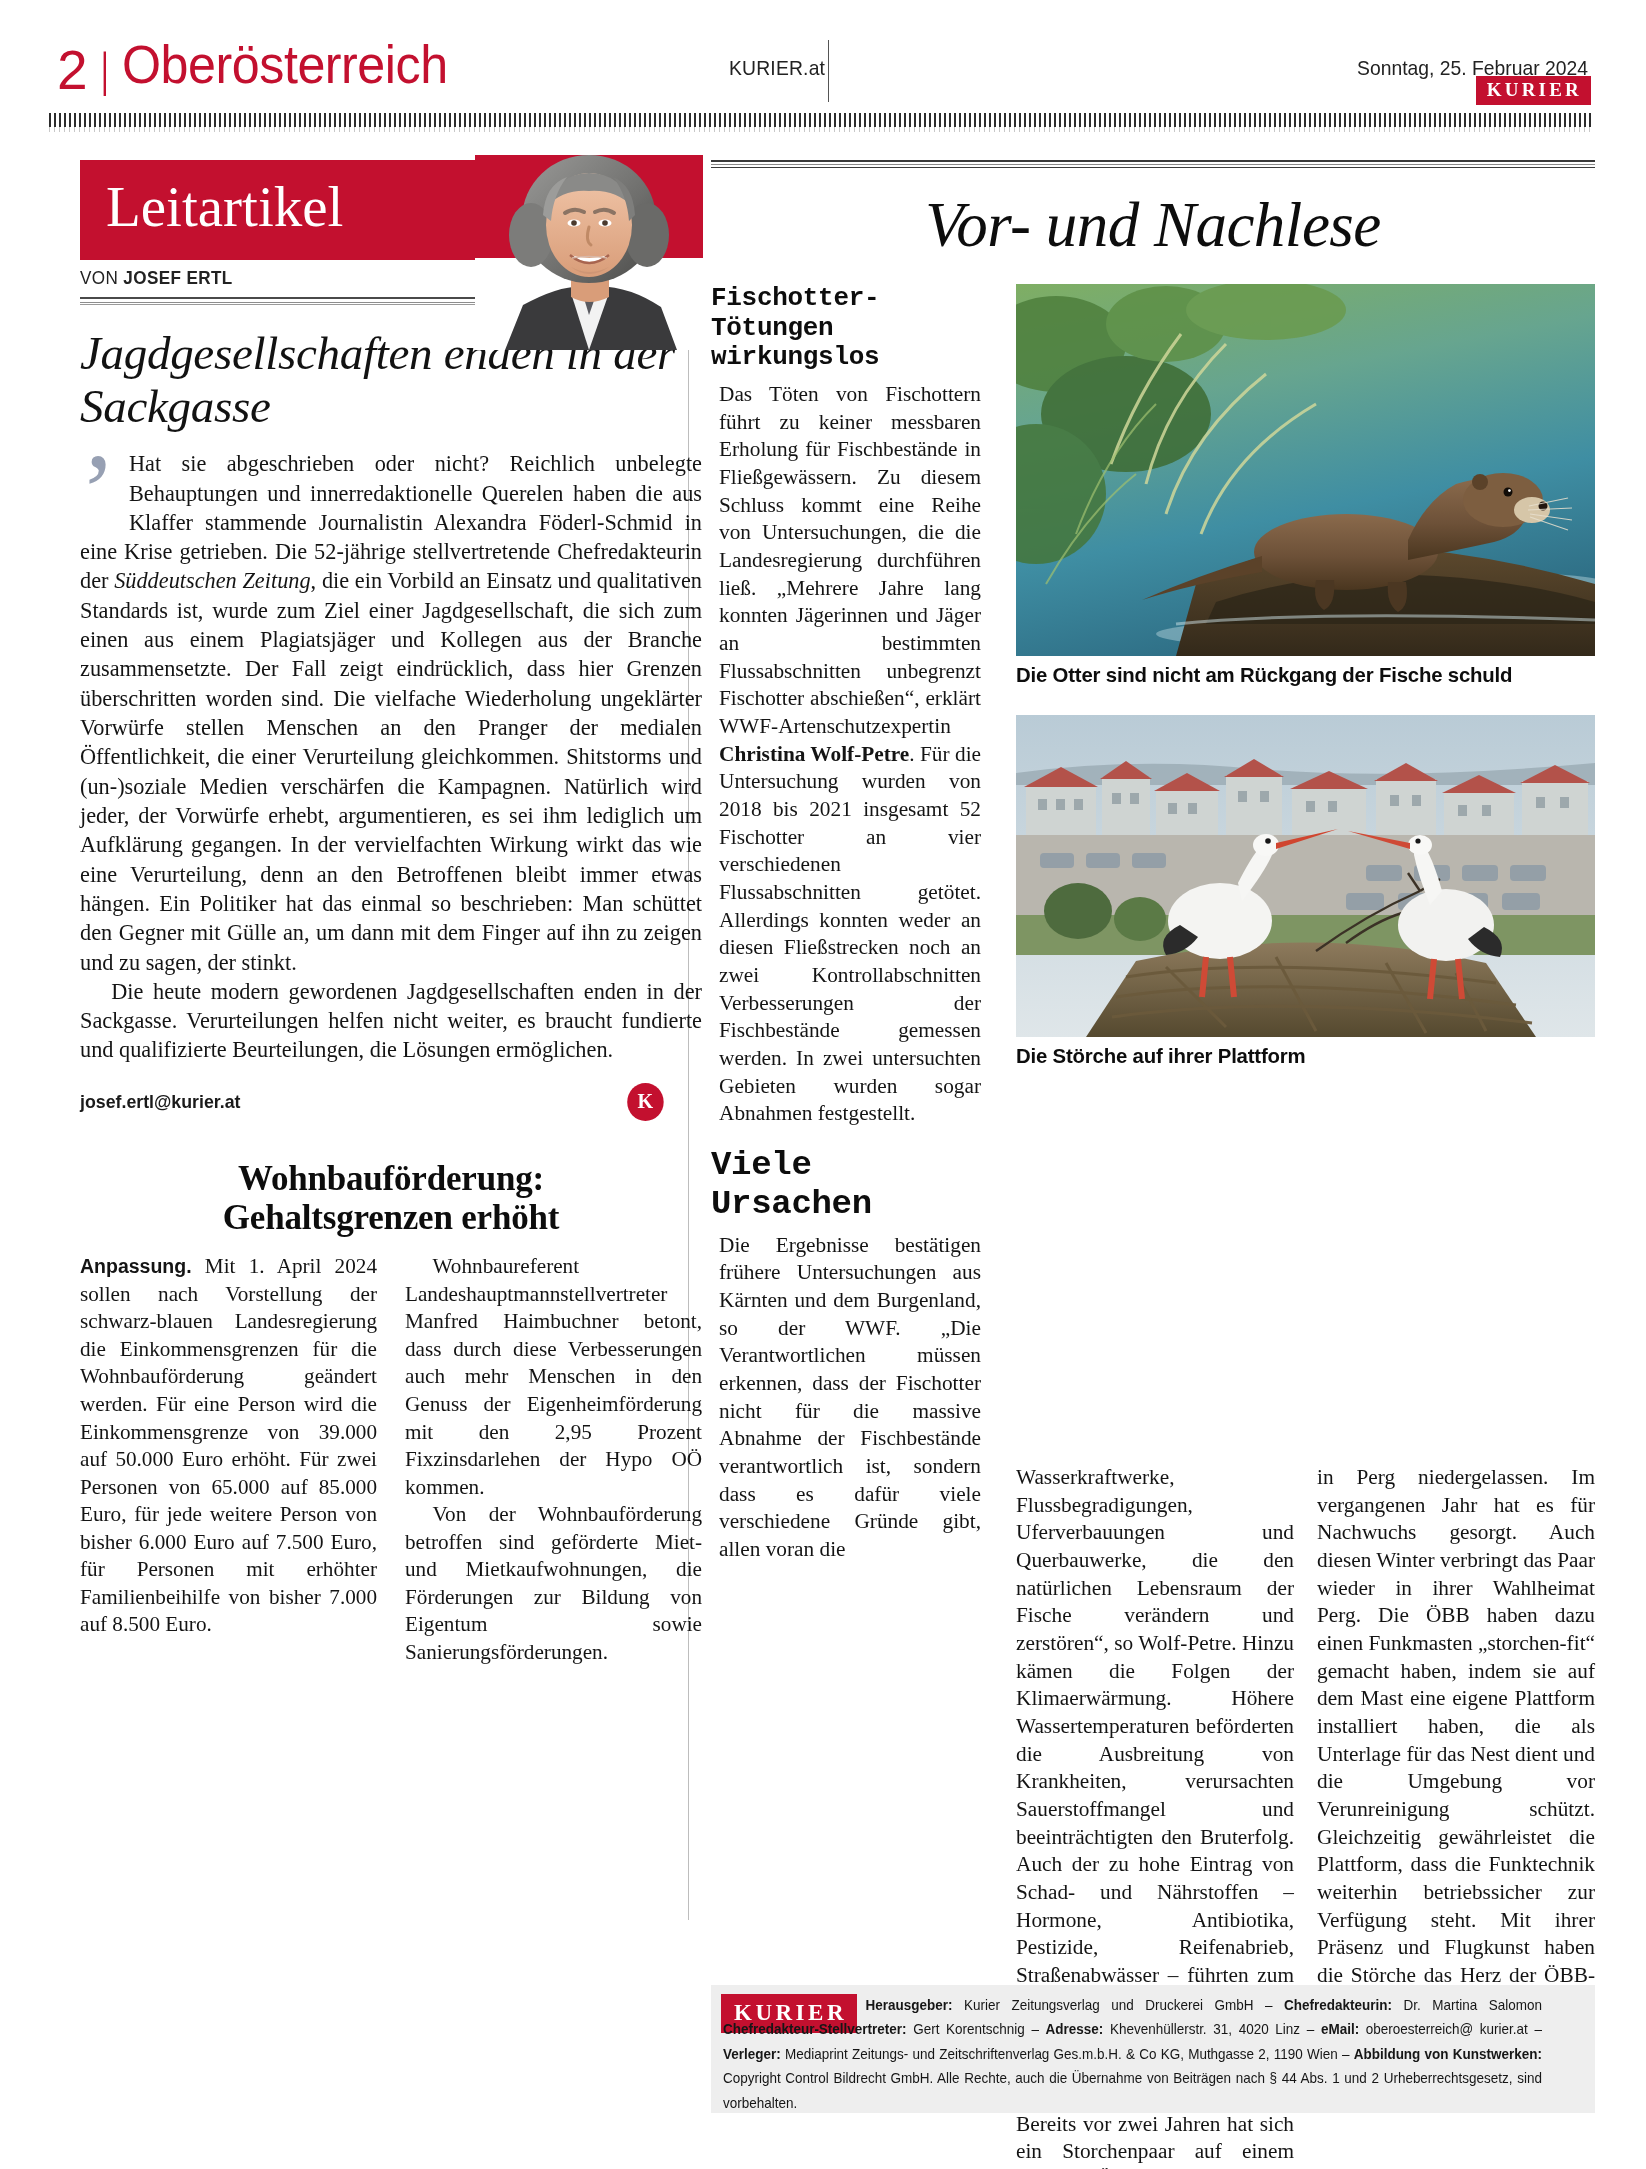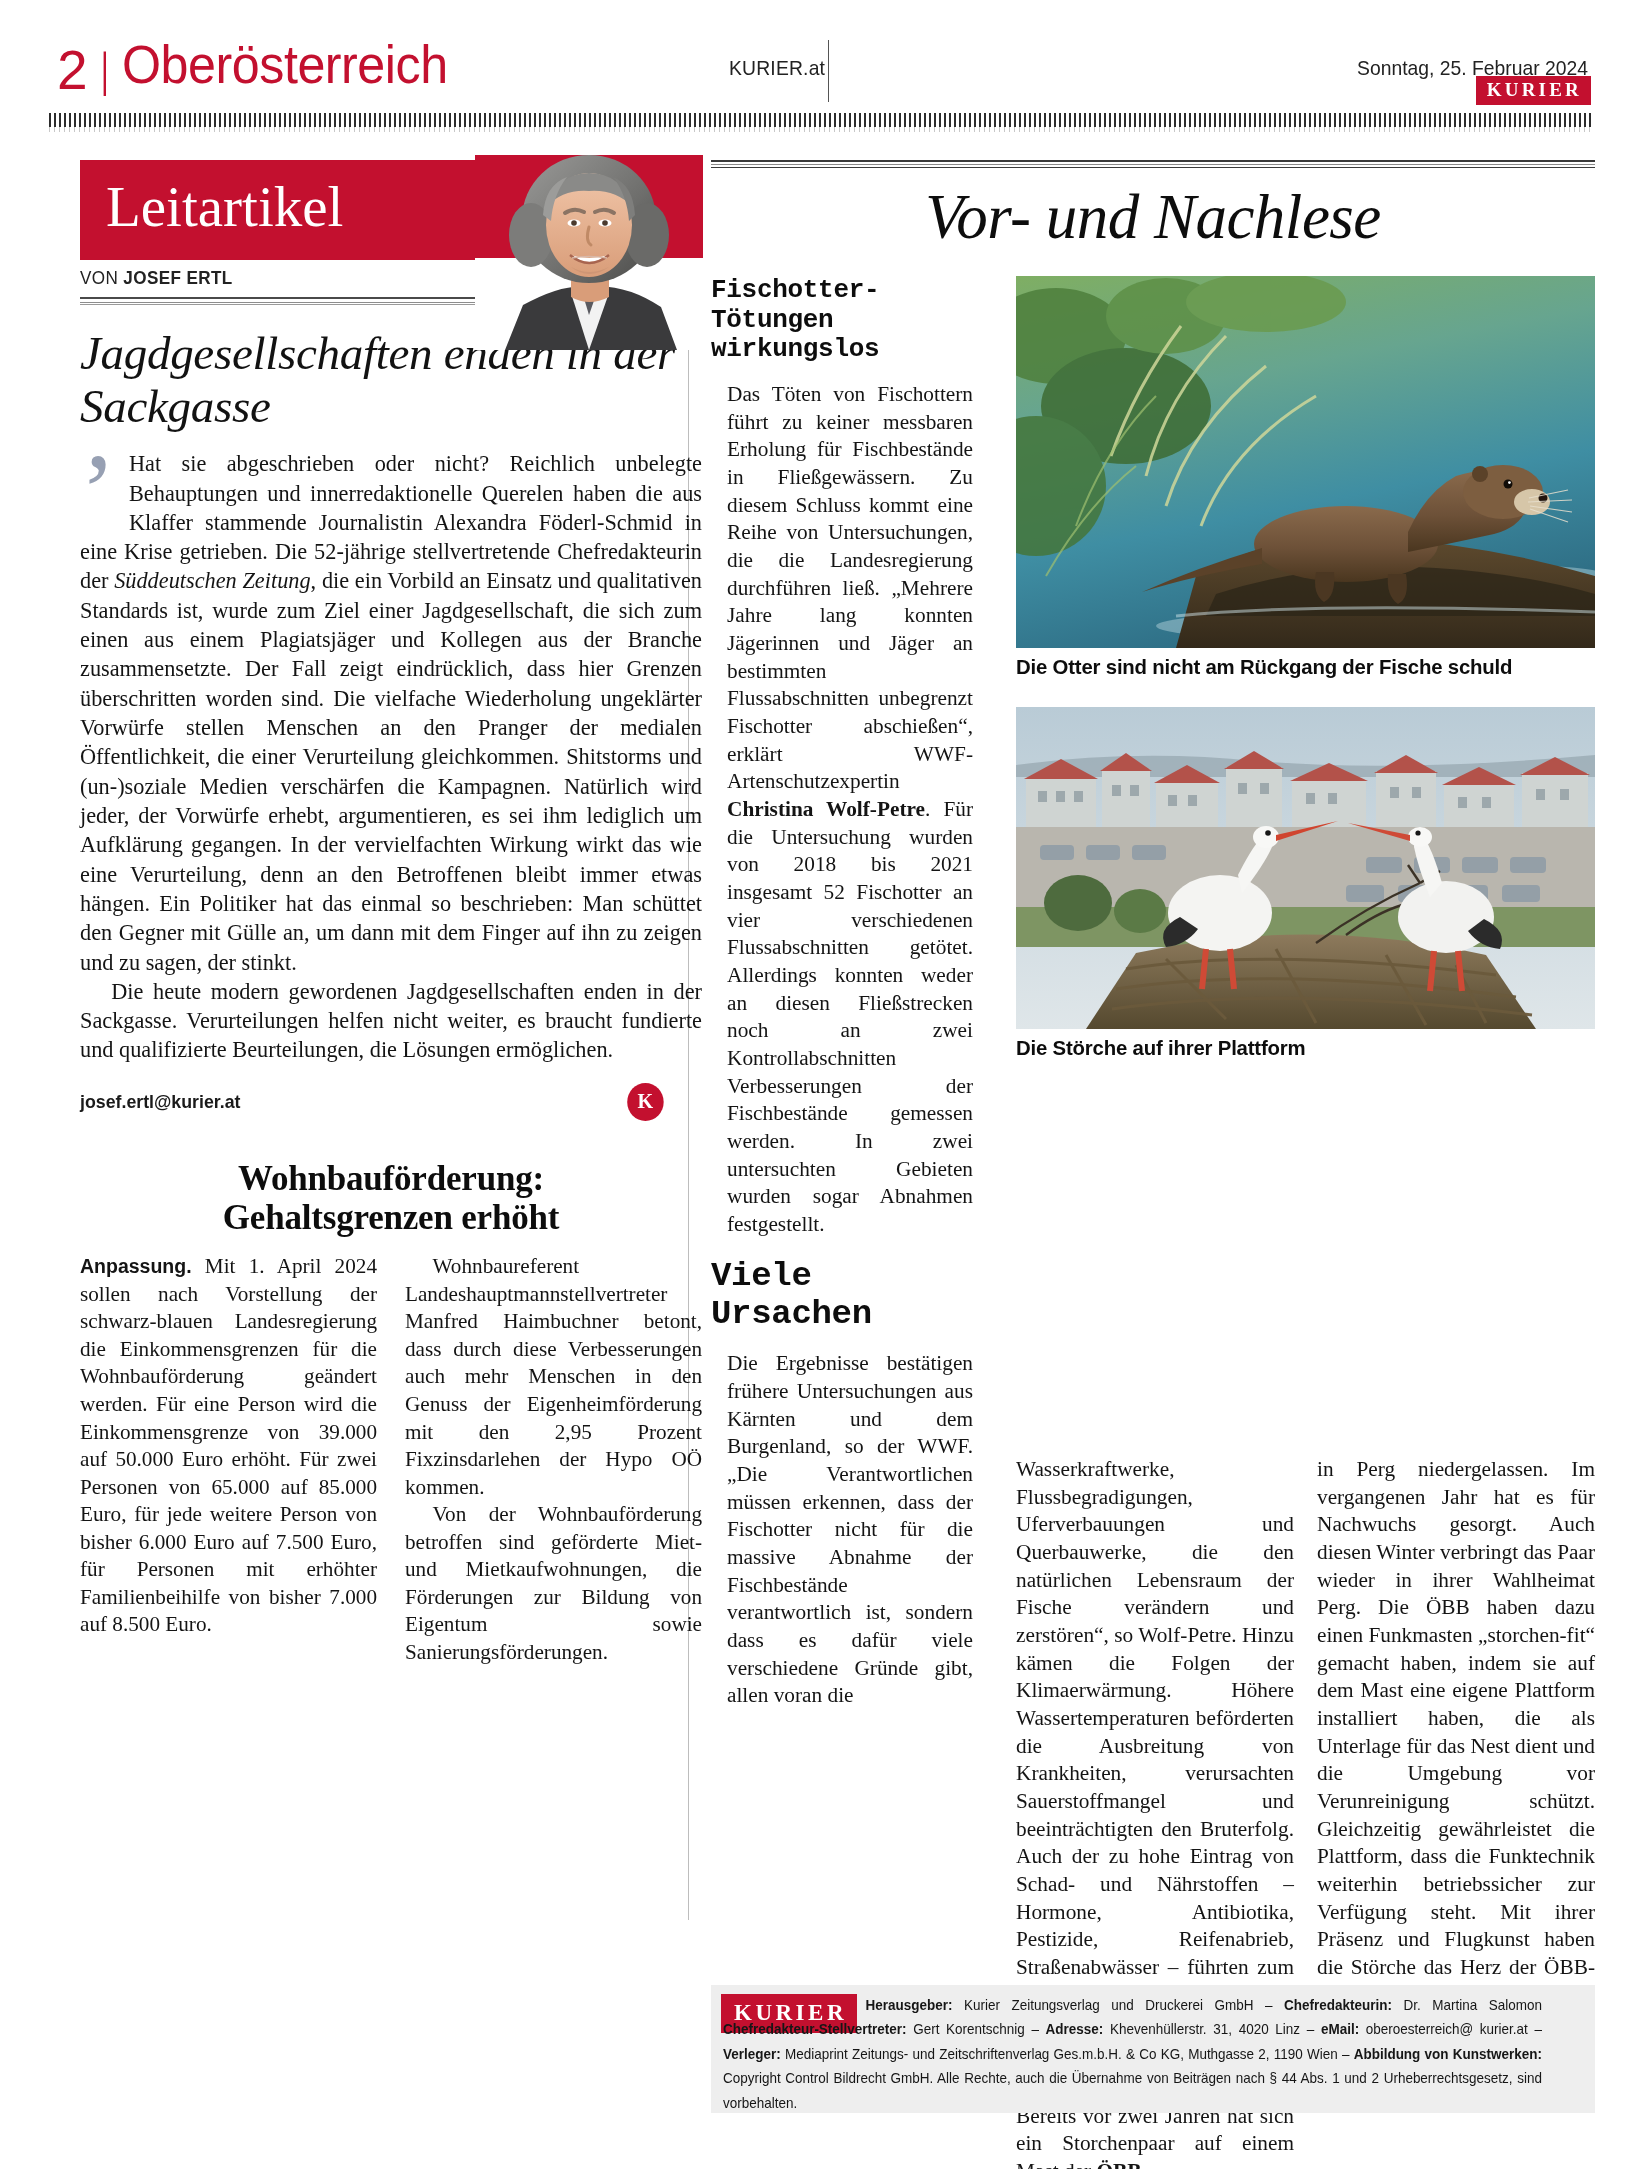--- a/index.html
+++ b/index.html
@@ -142,39 +142,39 @@
   .two-col b{font-family:"Liberation Sans", sans-serif;font-weight:700;font-size:19.5px;}
 
   
   .right{position:absolute;left:711px;top:160px;width:884px;}
   .r-rule-top{
     width:884px;height:9px;
     background:
       linear-gradient(to bottom,#3a3a3a 0,#3a3a3a 2px,transparent 2px,transparent 4px,#8b8b8b 4px,#8b8b8b 5px,transparent 5px,transparent 7px,#3a3a3a 7px,#3a3a3a 8px,transparent 8px);
   }
   .vn-title{
-    text-align:center;margin-top:12px;
+    text-align:center;margin-top:20px;
     font-family:"Liberation Serif", serif;
     font-style:italic;font-size:63px;color:#0d0d0d;letter-spacing:-.5px;
   }
 
   .r-grid{position:relative;margin-top:22px;}
   .col-narrow{
     position:absolute;left:0;top:0;width:278px;
     font-family:"Liberation Serif", serif;
     font-size:21.3px;line-height:1.3;text-align:justify;color:#141414;
     -webkit-hyphens:auto;hyphens:auto;
   }
   .sub-head{
     font-family:Liberation Mono, monospace;
     font-weight:700;font-size:26px;line-height:1.14;color:#0d0d0d;
     letter-spacing:-.3px;margin-bottom:8px;
   }
   .sub-head.small{font-size:34px;}
-  .col-narrow p{margin:16px;}
+  .col-narrow p{margin:8px;}
   .col-narrow b{font-weight:700;}
 
   .photo-wrap{position:absolute;left:305px;top:0;width:546px;}
   .photo{position:relative;width:579px;overflow:hidden;background:#567;}
   .photo svg{display:block;}
   .credit{
     position:absolute;right:-13px;top:6px;
     font-family:"Liberation Sans", sans-serif;
     font-size:13px;color:#666;letter-spacing:.5px;
     transform:rotate(90deg);transform-origin:right top;

